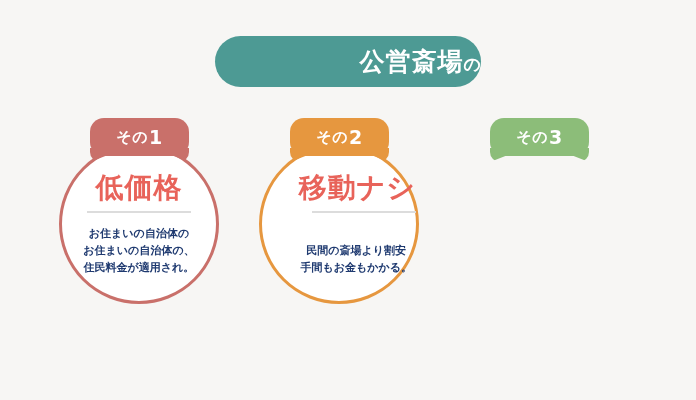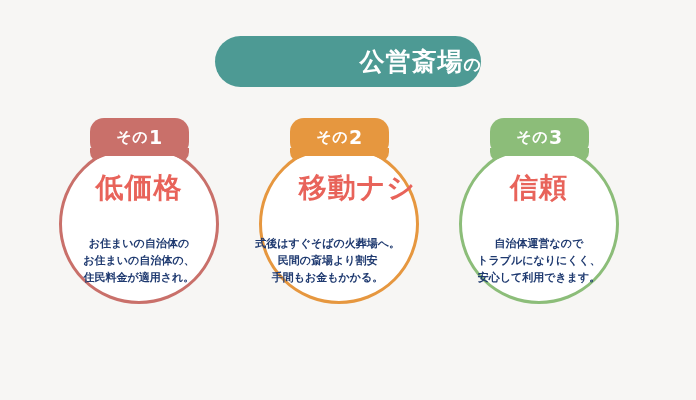--- a/index.html
+++ b/index.html
@@ -98,21 +98,21 @@
     margin: 9px 0 8px 0;
     border: 0;
   }
   .card-desc {
     color: #1f3a70;
     font-size: 11px;
     font-weight: bold;
     line-height: 1.55;
     text-align: center;
     white-space: nowrap;
-    margin: 16px;
+    margin: 4px;
   }
 
   
   .card-badge {
     position: absolute;
     left: 40px;
     top: 8px;
     width: 99px;
     height: 38px;
     border-radius: 14px;
@@ -194,38 +194,29 @@
     <div class="card-badge">
       <span class="badge-text">
         <span>その</span>
           <span class="badge-num">2</span>
       </span>
     </div>
     <div class="card-circle">
       <p class="card-heading">移動ナシ</p>
       <hr class="card-divider">
       <p class="card-desc">
-        <span>式後はすぐそばの火葬場へ。</span><br>
+        <br>
         <span>民間の斎場より割安</span><br>
         <span>手間もお金もかかる。</span>
       </p>
     </div>
   </div>
 
   <div class="card card-3">
     <div class="card-badge">
       <span class="badge-text">
         <span>その</span>
           <span class="badge-num">3</span>
       </span>
     </div>
-    <div class="card-circle">
-      <p class="card-heading">信頼</p>
-      <hr class="card-divider">
-      <p class="card-desc">
-        <span>自治体運営なので</span><br>
-        <span>トラブルになりにくく、</span><br>
-        <span>安心して利用できます。</span>
-      </p>
-    </div>
   </div>
 
 </div>
 
 </body></html>

